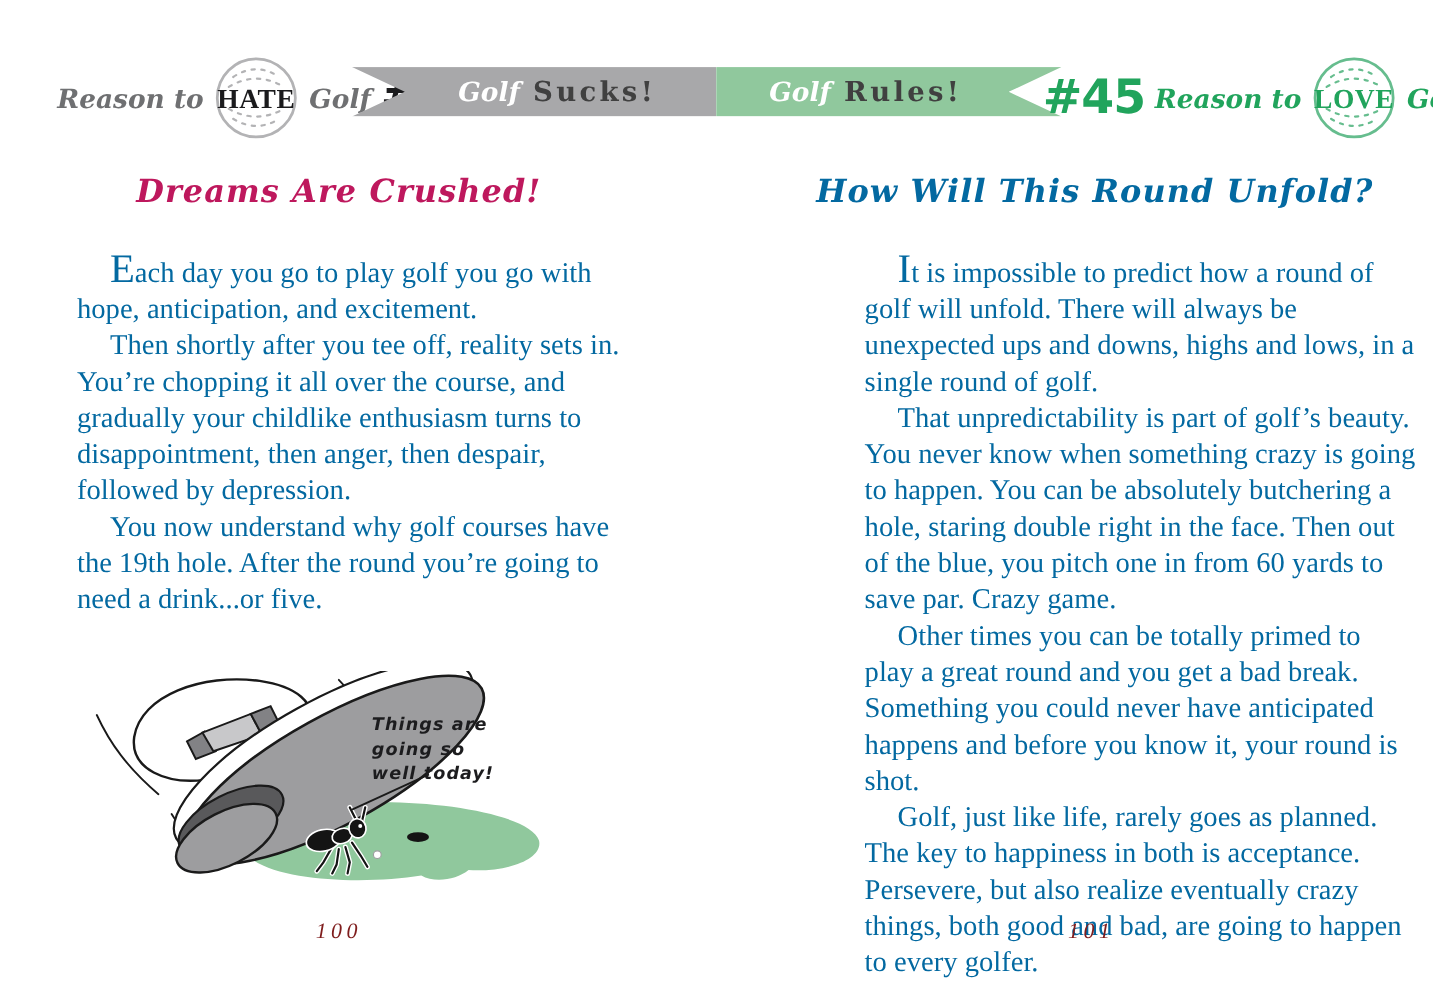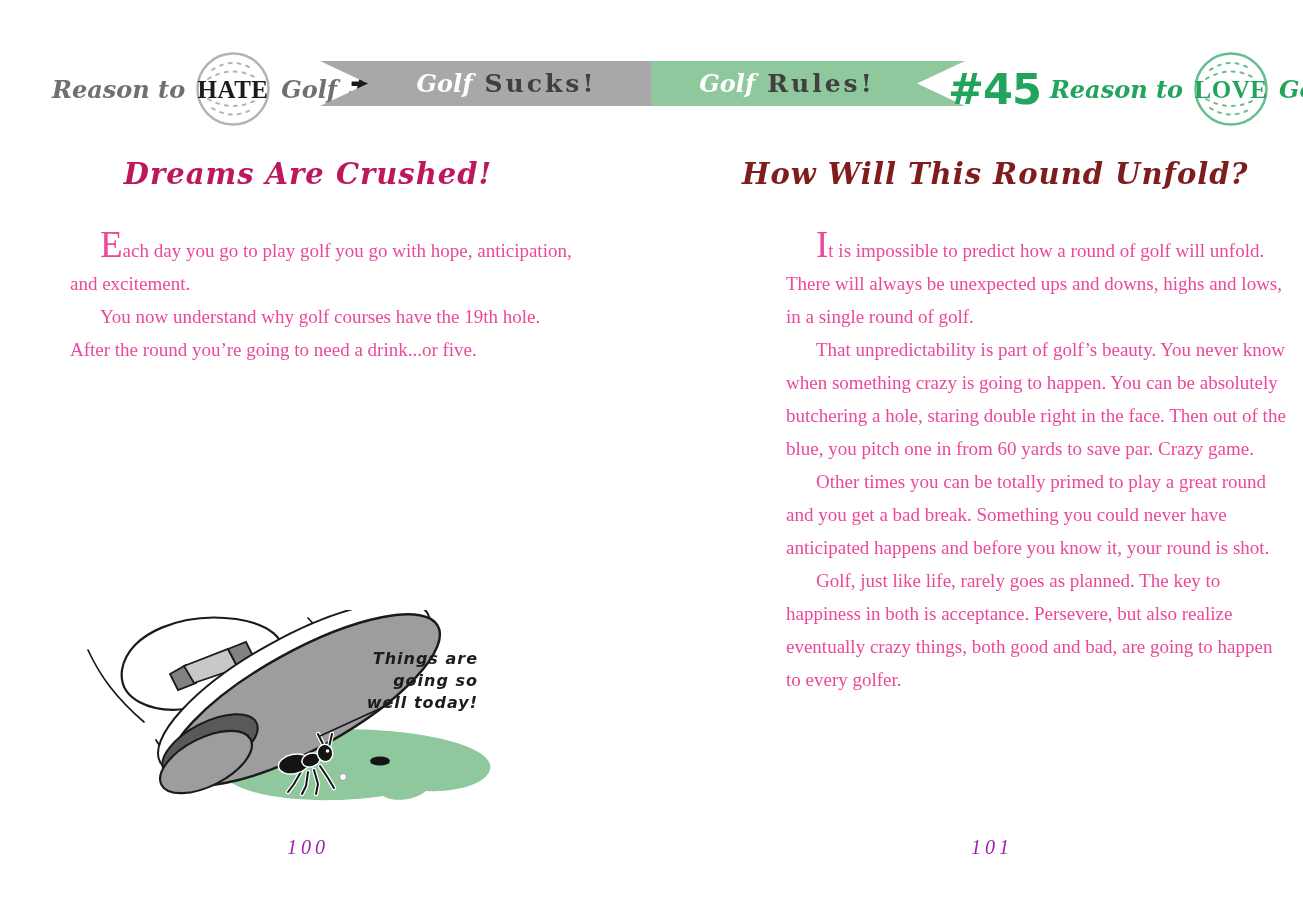--- a/index.html
+++ b/index.html
@@ -21,38 +21,38 @@
   .band { position:absolute; top:61px; height:45px; display:flex; align-items:center; justify-content:center; gap:12px; }
   .band-gray  { left:320px; width:331px; background:#a8a8aa; clip-path:polygon(0 0, 100% 0, 100% 100%, 0 100%, 48px 50%); padding-left:42px; }
   .band-green { left:651px; width:314px; background:#90c89d; clip-path:polygon(0 0, 100% 0, calc(100% - 48px) 50%, 100% 100%, 0 100%); padding-right:42px; }
   .band-script { font-family:"DejaVu Serif", serif; font-style:italic; font-weight:bold; font-size:24px; color:#ffffff; }
   .band-slab { font-family:"DejaVu Serif", serif; font-weight:bold; font-size:25px; letter-spacing:3px; color:#404040; }
 
   
   .title { position:absolute; top:157px; width:500px; text-align:center;
            font-family:"DejaVu Serif", serif; font-style:italic; font-weight:bold; font-size:29px; letter-spacing:1px; white-space:nowrap; }
   .title-left  { left:58px;  color:#be185d; }
-  .title-right { left:742px; color:#7f1d1d; }
+  .title-right { left:742px; color:#0369a1; }
 
-  .body { position:absolute; top:228px; width:502px; color:#ec4899;
-          font-family:"Liberation Serif", serif; font-size:19px; line-height:33px; }
+  .body { position:absolute; top:228px; width:502px; color:#0369a1;
+          font-family:"Liberation Serif", serif; font-size:26px; line-height:33px; }
   .body-left  { left:70px; }
   .body-right { left:750px;margin-left:36px; }
   .body p { text-indent:30px; }
   .body p:first-child::first-letter { font-size:37px; line-height:33px; }
 
   .pagenum { position:absolute; top:836px; width:500px; text-align:center;
-             font-family:"Liberation Serif", serif; font-style:italic; font-size:20px; letter-spacing:4px; color:#a21caf; }
+             font-family:"Liberation Serif", serif; font-style:italic; font-size:20px; letter-spacing:4px; color:#7f1d1d; }
   .pagenum-left  { left:58px; }
   .pagenum-right { left:742px; }
 
   
   .illo { position:absolute; left:58px; top:610px; width:470px; height:205px; }
   .illo svg { position:absolute; left:0; top:0; }
-  .speech { position:absolute; left:280px; top:38px; width:140px; text-align:right;
+  .speech { position:absolute; left:280px; top:38px; width:140px; text-align:left;
             font-family:"DejaVu Sans", sans-serif; font-style:italic; font-weight:bold;
             font-size:16px; line-height:22px; letter-spacing:1px; color:#1c1c1e; }
 </style>
 </head>
 <body>
 
 <div class="spread">
 
   <div class="hdr hdr-left">
     <span class="script gray-script">Reason to</span>
@@ -92,20 +92,21 @@
       </g>
       <text x="39" y="48" text-anchor="middle" font-family="Liberation Serif, serif" font-weight="bold" font-size="25" letter-spacing="0.5" fill="#21a45c">LOVE</text>
     </svg>
     <span class="script green-script">Golf</span>
   </div>
 
   <section>
     <h2 class="title title-left">Dreams Are Crushed!</h2>
     <div class="body body-left">
         <p>Each day you go to play golf you go with hope, anticipation, and excitement.</p>
+        <p>Then shortly after you tee off, reality sets in. You’re chopping it all over the course, and gradually your childlike enthusiasm turns to disappointment, then anger, then despair, followed by depression.</p>
         <p>You now understand why golf courses have the 19th hole. After the round you’re going to need a drink...or five.</p>
       </div>
 
     <figure class="illo">
       <svg width="470" height="205" viewBox="0 0 470 205">
 
         <path d="M160,158 C162,136 205,123 265,120 C335,116 424,130 432,154 C436,171 404,183 368,181 C357,190 337,193 325,186 C268,195 172,191 160,158 Z" fill="#90c89d"></path>
 
         <ellipse cx="322" cy="151" rx="10" ry="4.5" fill="#141414"></ellipse>
 

